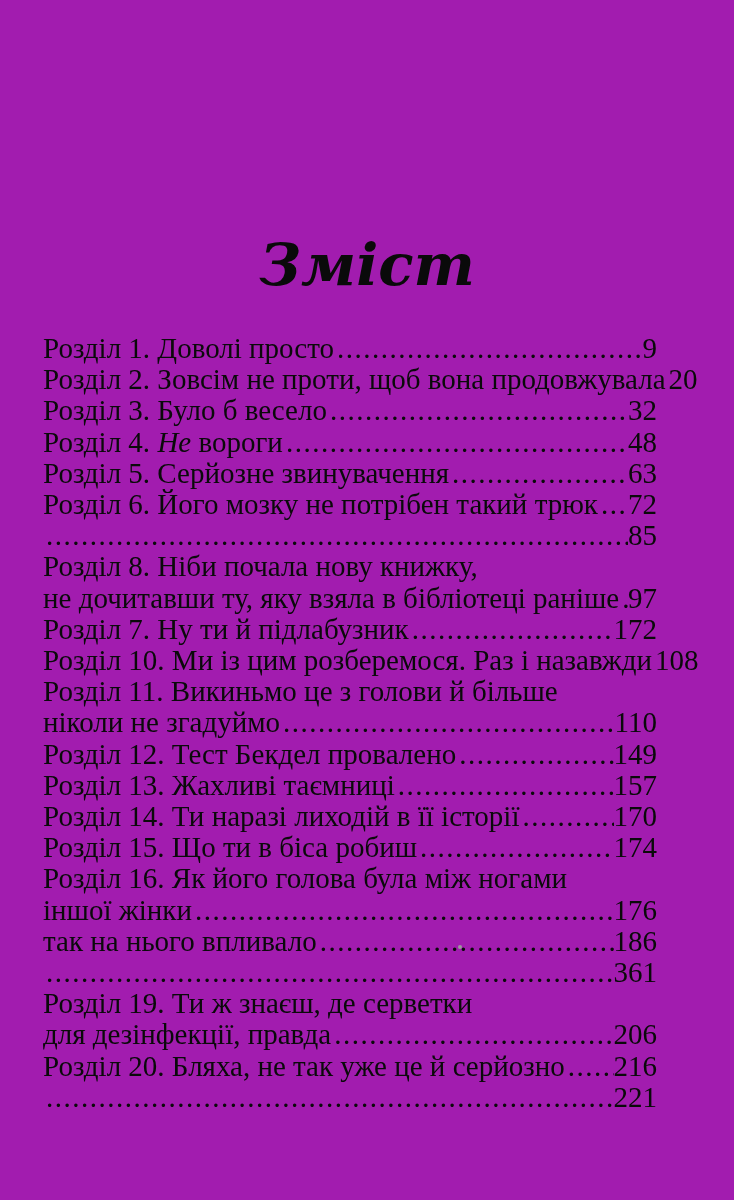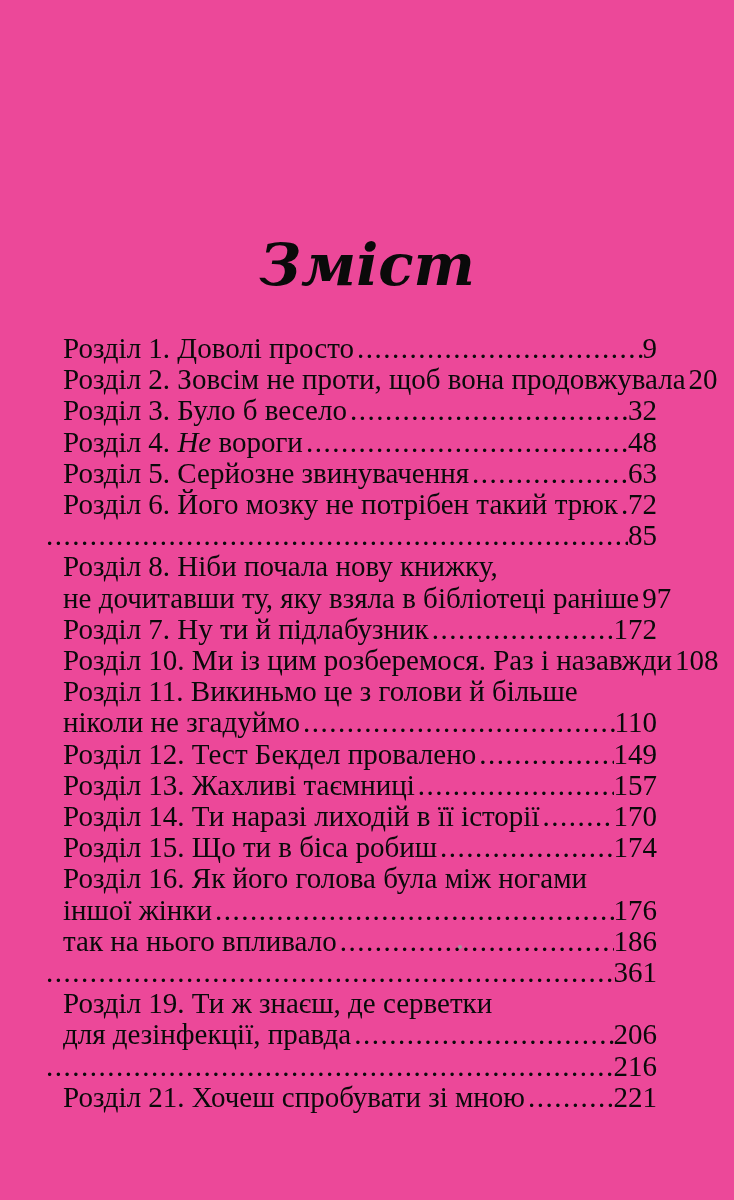--- a/index.html
+++ b/index.html
@@ -7,21 +7,21 @@
   body {
     background: #ffffff;
     color: #000000;
     font-family: "Liberation Serif", serif;
     position: relative;
     overflow: hidden;
   }
   .page {
     position: absolute;
     inset: 0;
-    background: #ec4899;
+    background: #a21caf;
   }
   .title {
     position: absolute;
     top: 234px;
     left: 0;
     width: 100%;
     text-align: center;
     font-family: "DejaVu Serif", serif;
     font-style: italic;
     font-weight: 700;
@@ -36,21 +36,21 @@
     left: 43px;
     width: 614px;
   }
   .toc-line {
     display: flex;
     font-size: 29px;
     line-height: 31.2px;
     white-space: nowrap;
     color: #0a0a0a;
   }
-  .toc-text { flex: 0 0 auto; margin-left: 20px; }
+  .toc-text { flex: 0 0 auto; }
   .toc-text .italic { font-style: italic; }
   .dots {
     flex: 1 1 auto;
     min-width: 0;
     overflow: hidden;
     letter-spacing: 1.5px;
     padding-left: 3px;
   }
   .pagenum { flex: 0 0 auto; }
   .speck {
@@ -168,23 +168,23 @@
       </div>
       <div class="toc-line">
         <span class="toc-text"><span>Розділ 19. Ти ж знаєш, де серветки</span></span>
       </div>
       <div class="toc-line">
         <span class="toc-text"><span>для дезінфекції, правда</span></span>
         <span class="dots">........................................................................................................................................................................................................</span>
         <span class="pagenum">206</span>
       </div>
       <div class="toc-line">
+        <span class="toc-text"><span>Розділ 20. Бляха, не так уже це й серйозно</span></span>
         <span class="dots">........................................................................................................................................................................................................</span>
         <span class="pagenum">216</span>
       </div>
       <div class="toc-line">
-        <span class="toc-text"><span>Розділ 21. Хочеш спробувати зі мною</span></span>
         <span class="dots">........................................................................................................................................................................................................</span>
         <span class="pagenum">221</span>
       </div>
     </div>
   <div class="speck"></div>
 </div>
 
 </body></html>

